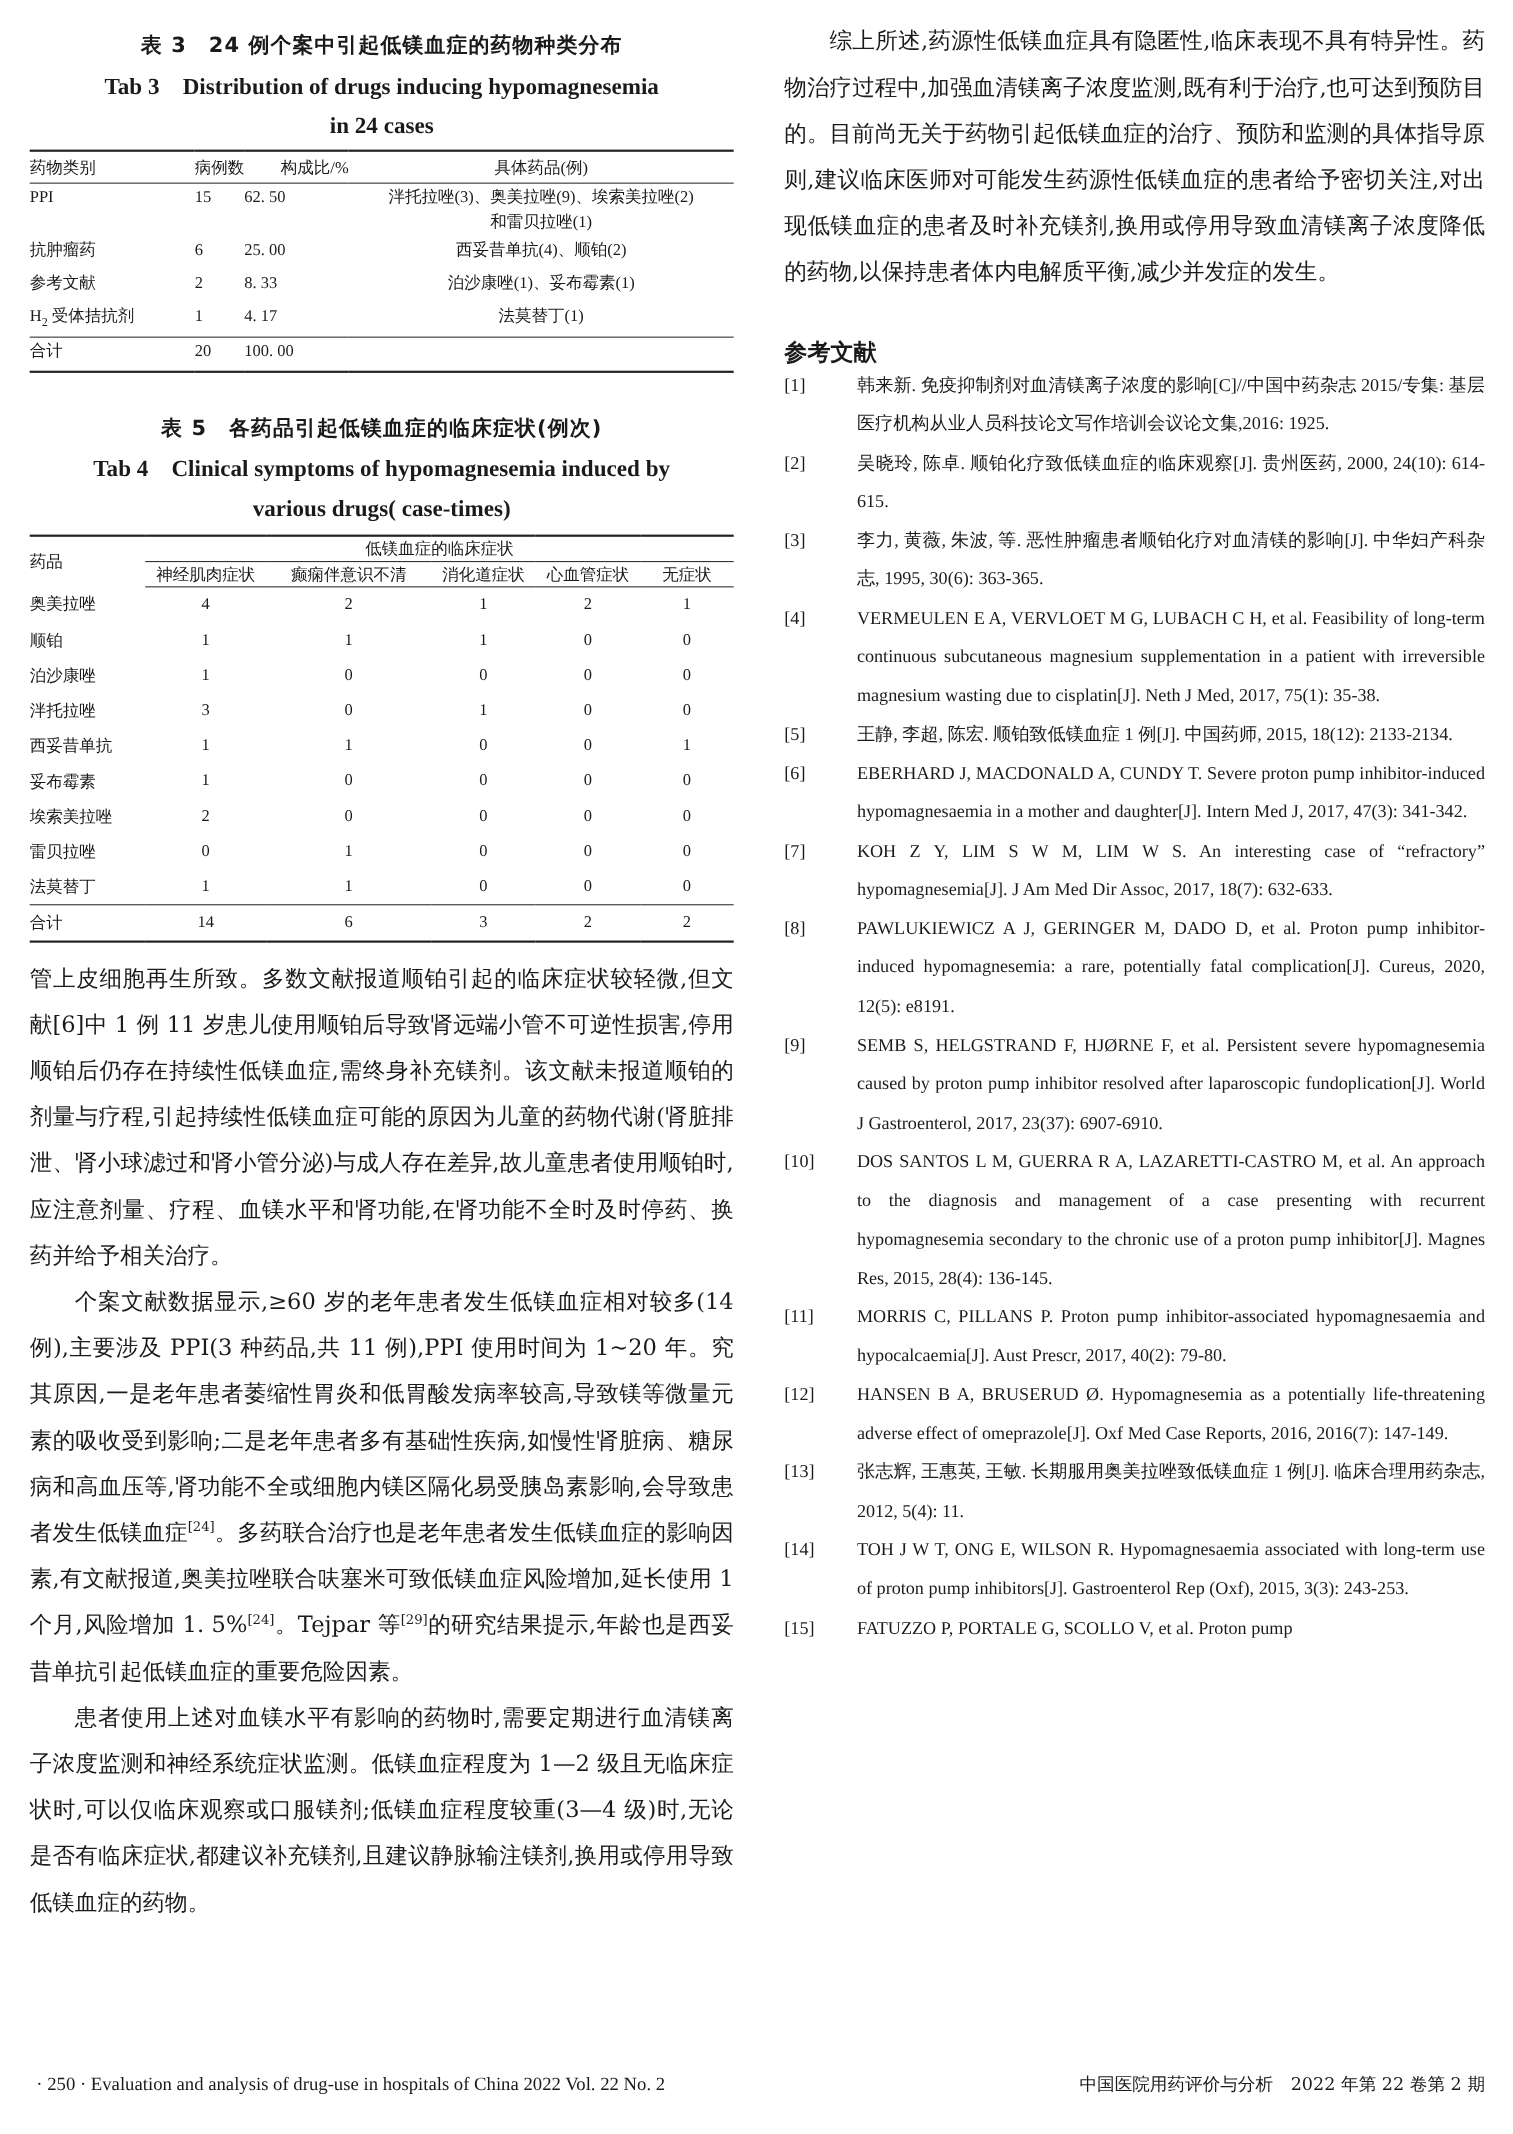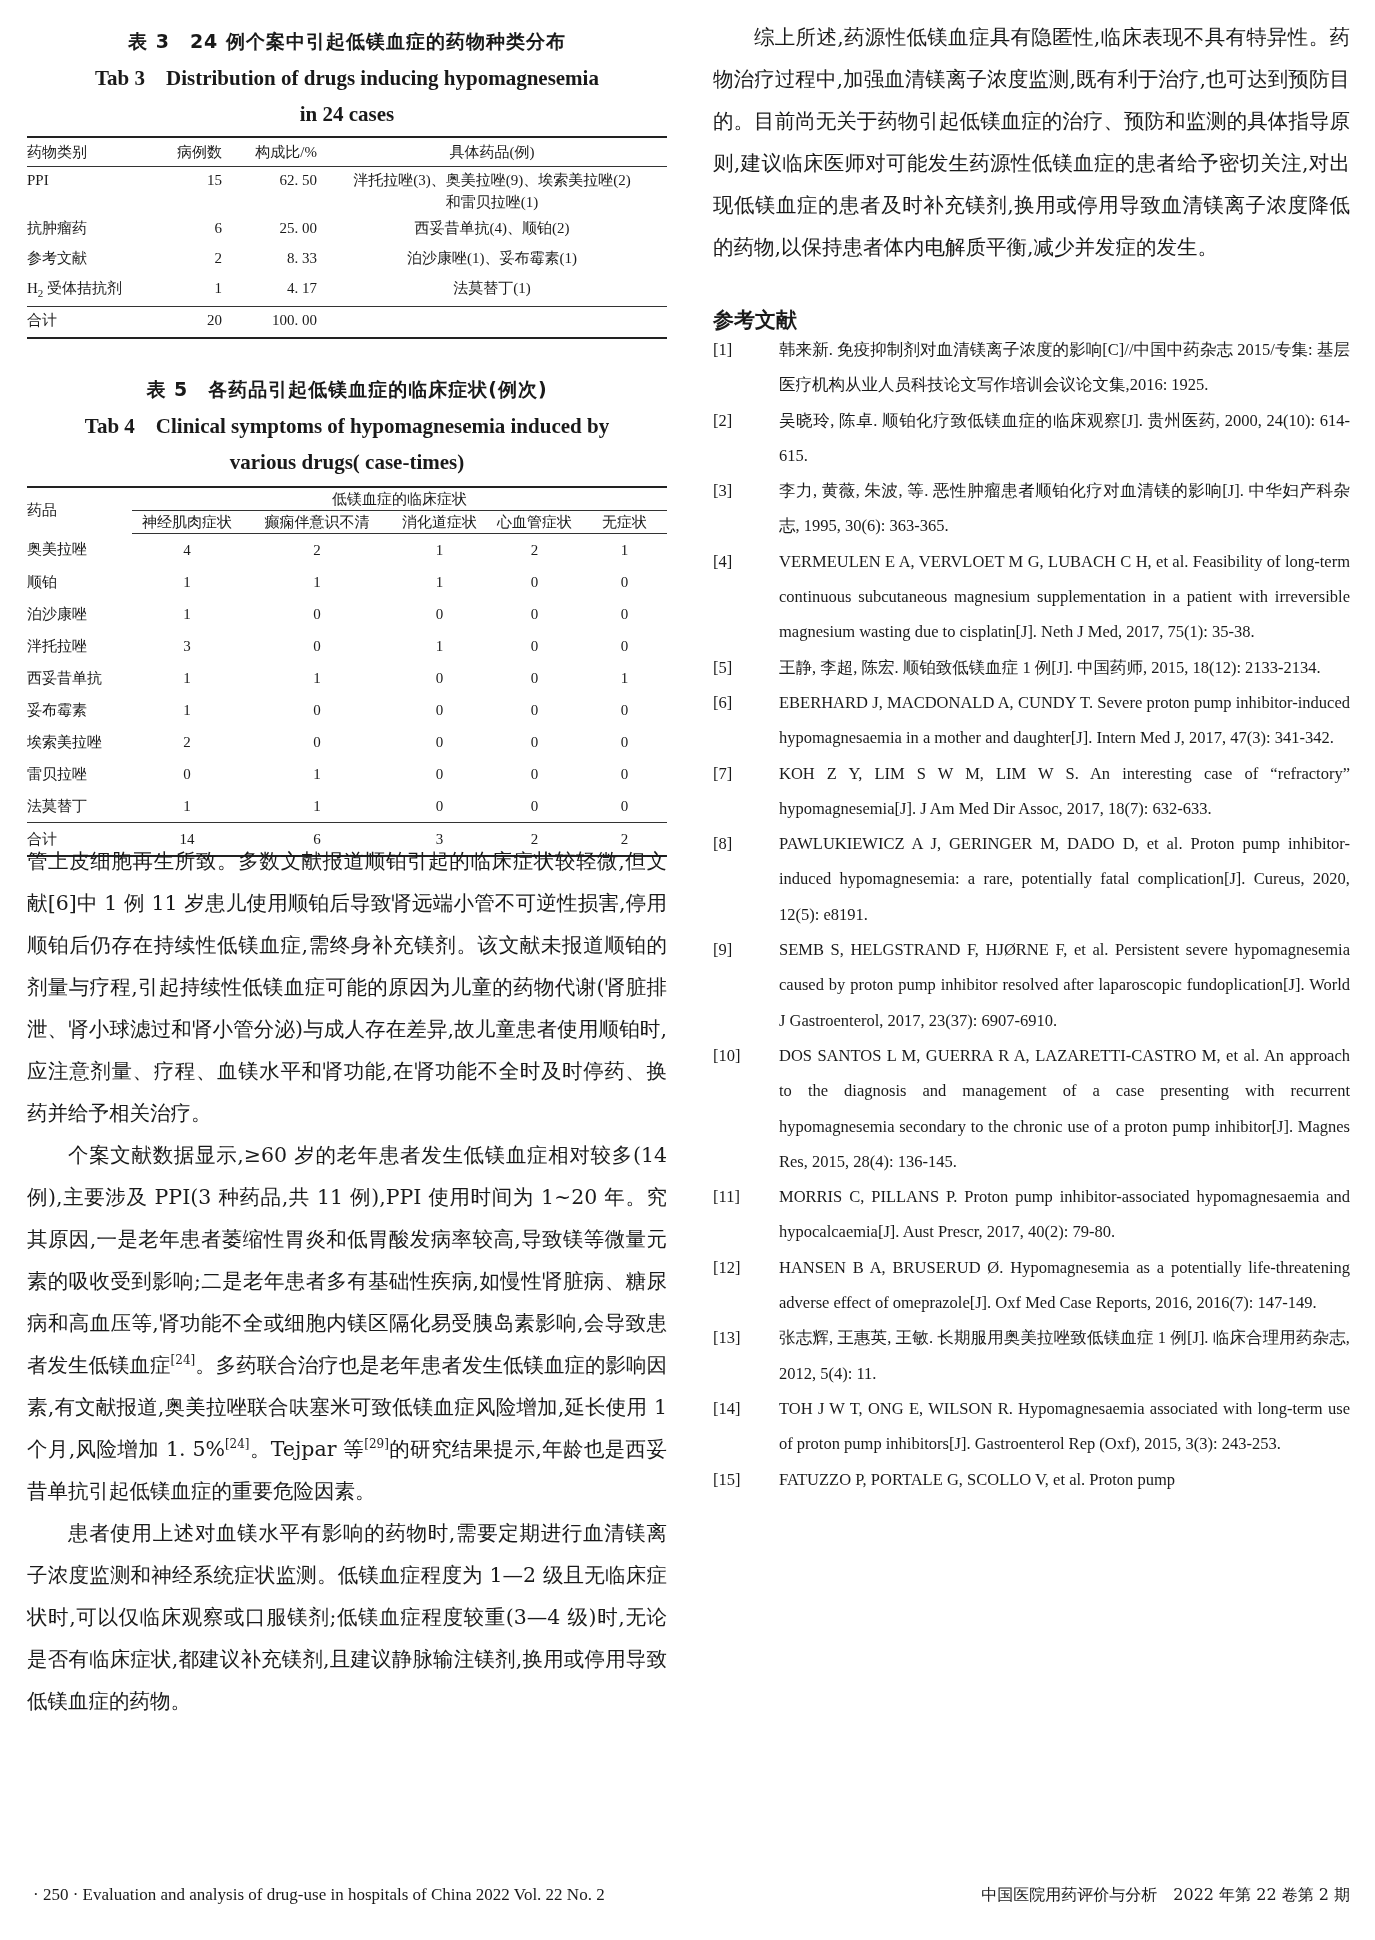--- a/index.html
+++ b/index.html
@@ -15,35 +15,35 @@
   .cap-cn { text-align: center; font-family: "DejaVu Sans", sans-serif; font-weight: bold; font-size: 19px; letter-spacing: 1px; line-height: 38px; }
   .cap-en { text-align: center; font-family: "Liberation Serif", serif; font-weight: bold; font-size: 21px; line-height: 36px; }
   .cap-block-3 { position: absolute; top: 22px; left: 0; width: 640px; }
   .cap-block-4 { position: absolute; top: 370px; left: 0; width: 640px; }
 
   table { border-collapse: collapse; width: 640px; font-family: "Liberation Serif", "DejaVu Serif", serif; font-size: 15px; }
   .tab3 { position: absolute; top: 136px; left: 0; border-top: 2px solid #222; border-bottom: 2px solid #222; }
   .tab3 th { font-weight: normal; text-align: left; padding: 2px 0; height: 24px; border-bottom: 1px solid #333; }
   .tab3 td { padding: 2px 0; vertical-align: top; height: 26px; line-height: 22px; }
   .tab3 tr.total td { border-top: 1px solid #333; }
-  .tab3 .num { text-align: right; }
+  .tab3 .num { }
   .tab3 .drug { text-align: center; }
 
   .tab4 { position: absolute; top: 486px; left: 0; border-top: 2px solid #222; border-bottom: 2px solid #222; }
   .tab4 th { font-weight: normal; padding: 0; height: 22px; }
   .tab4 th.group { border-bottom: 1px solid #333; text-align: center; }
   .tab4 tr.sub th { border-bottom: 1px solid #333; text-align: center; }
   .tab4 th.rowhead { text-align: left; vertical-align: middle; }
   .tab4 td { text-align: center; height: 32px; padding: 0; }
   .tab4 td.name { text-align: left; }
   .tab4 tr.total td { border-top: 1px solid #333; }
 
   .body-text { font-family: "DejaVu Serif", "Liberation Serif", serif; font-size: 20.5px; line-height: 42px; text-align: justify; margin: 0; }
   .indent { text-indent: 2em; }
-  .left-paras { position: absolute; top: 840px; left: 0; width: 640px; }
+  .left-paras { position: absolute; top: 868px; left: 0; width: 640px; }
   .right-paras { position: absolute; top: 16px; left: 0; width: 637px; }
   sup { font-size: 12px; line-height: 0; }
 
   .ref-title { position: absolute; top: 286px; left: 0; font-family: "DejaVu Sans", sans-serif; font-weight: bold; font-size: 21px; margin-top: 20px; }
   .refs { position: absolute; top: 332px; left: 0; width: 637px; }
   .ref { display: flex; font-size: 16.5px; line-height: 35.3px; font-family: "Liberation Serif", "DejaVu Serif", serif; }
   .ref .rn { width: 66px; flex: 0 0 66px; }
   .ref .rt { flex: 1; text-align: justify; }
 
   .footer { position: absolute; top: 1885px; left: 27px; width: 1323px; font-family: "Liberation Serif", serif; font-size: 17px; }

